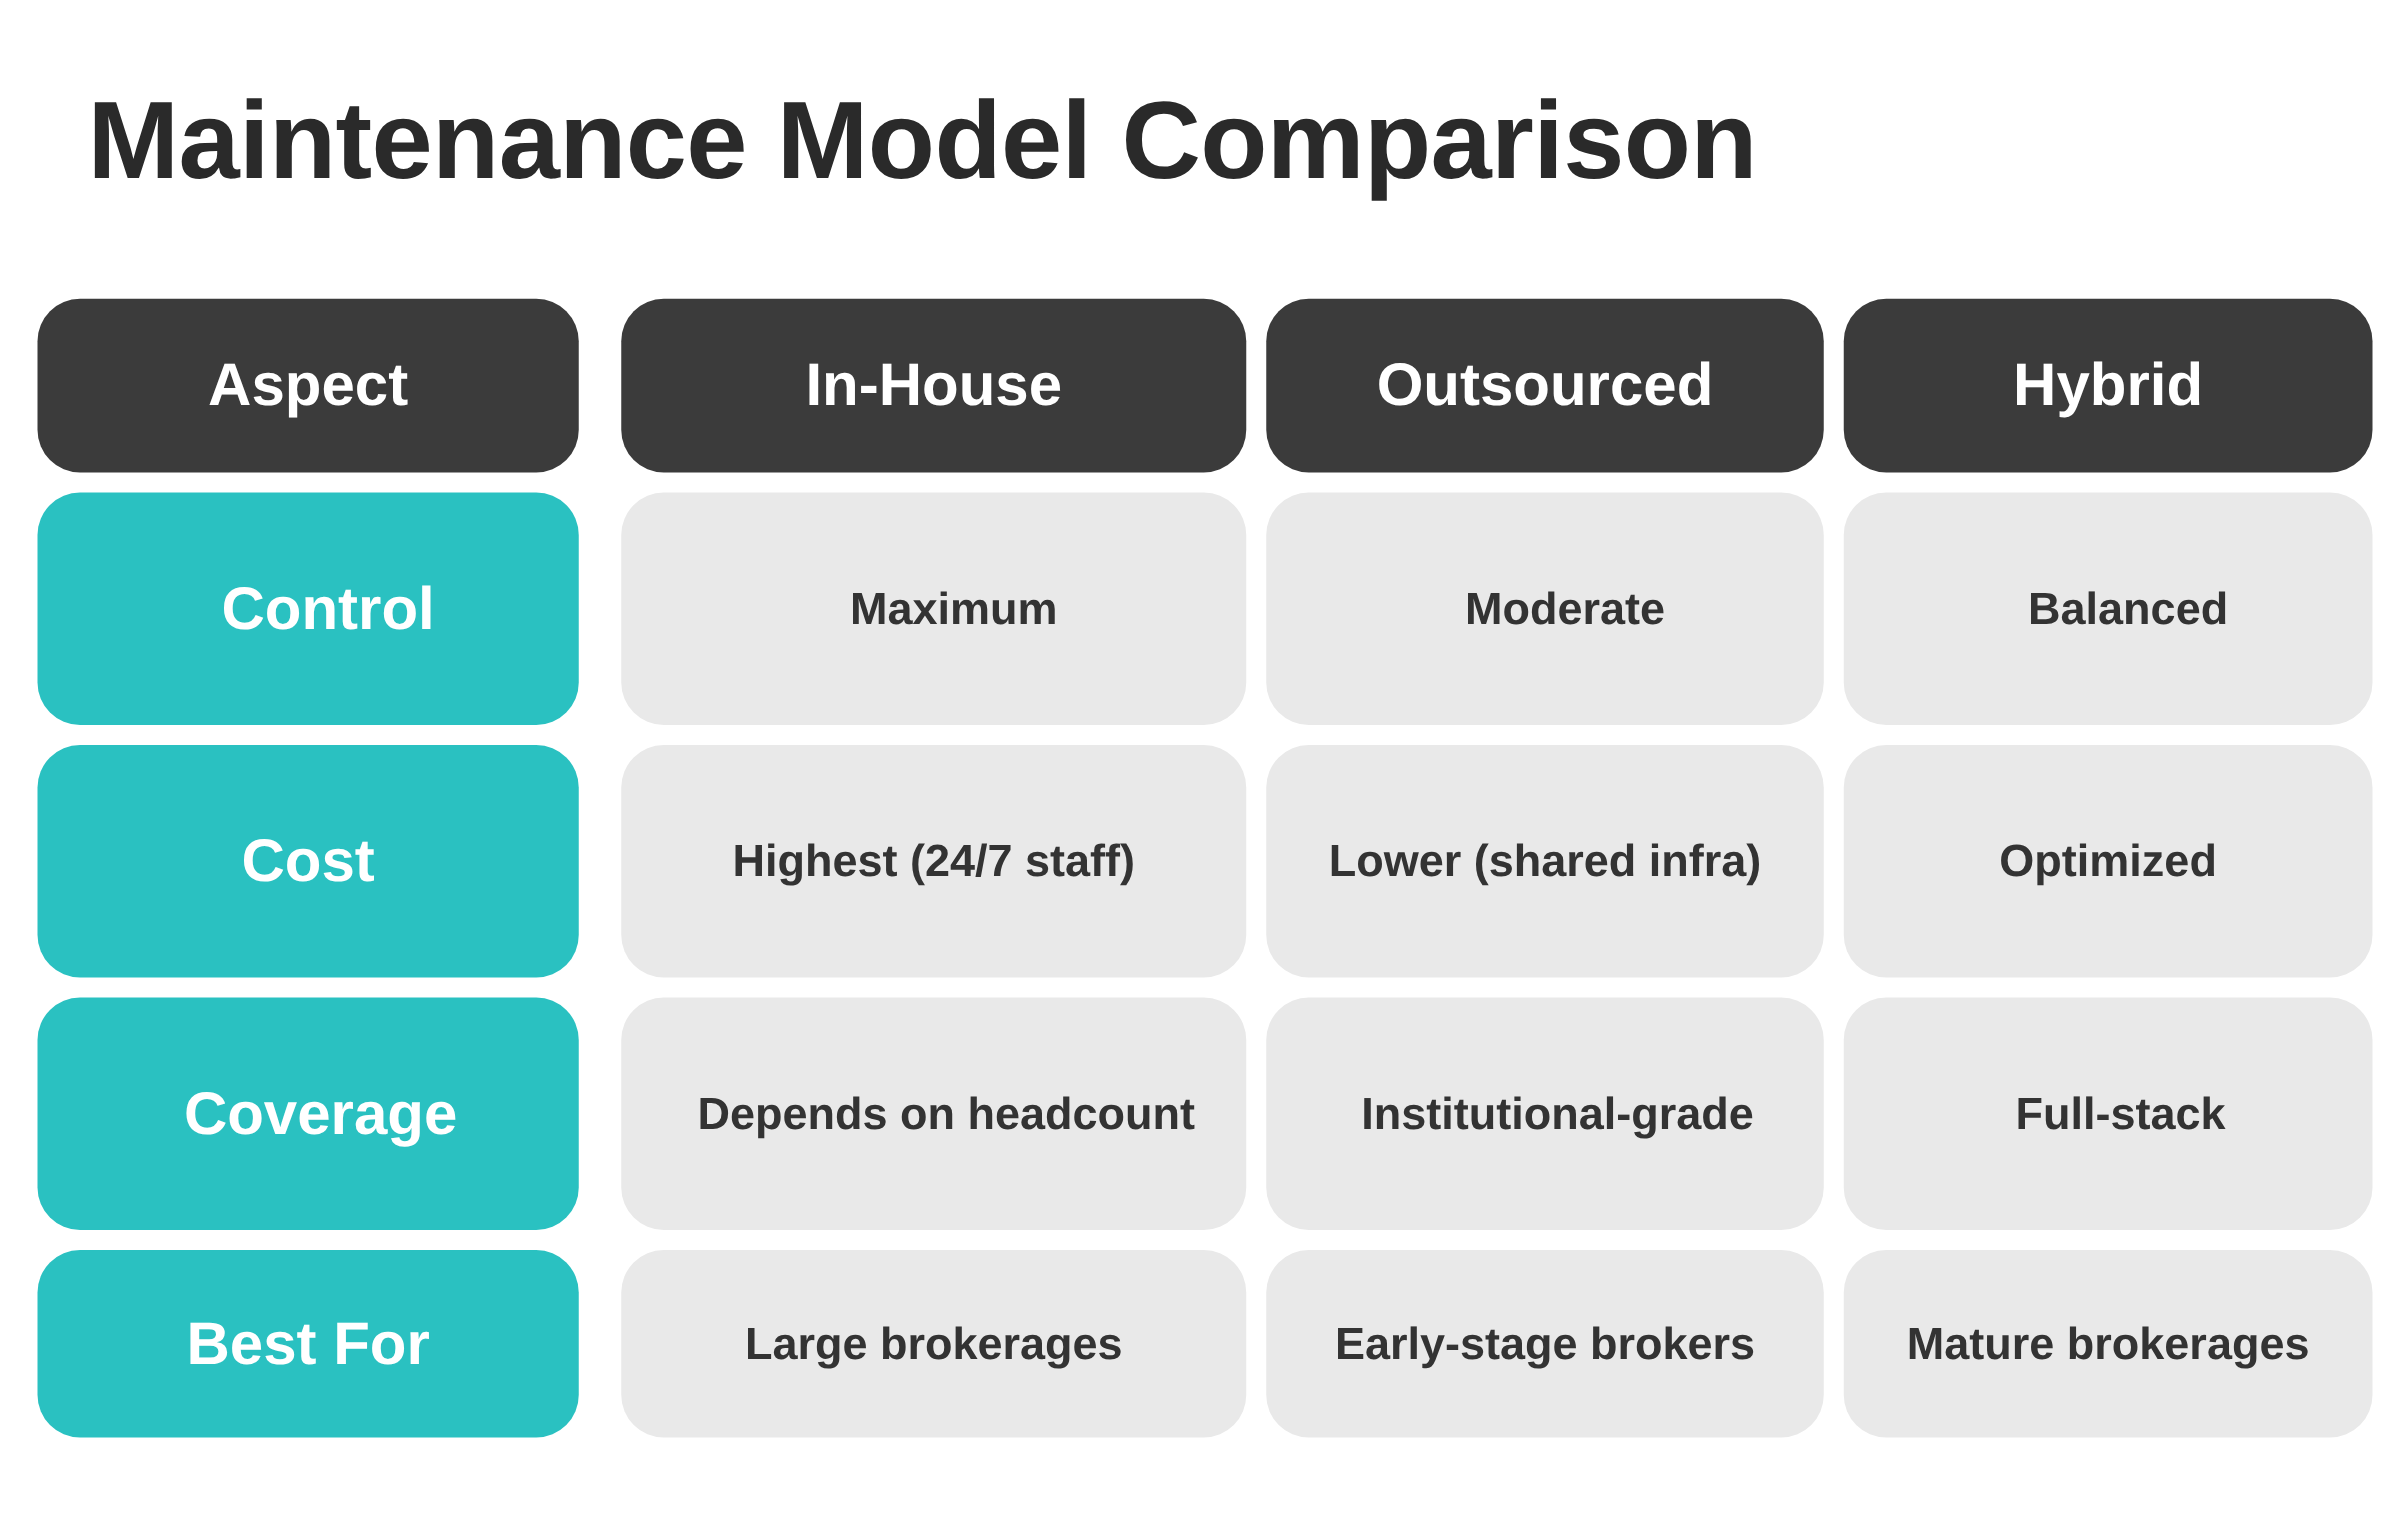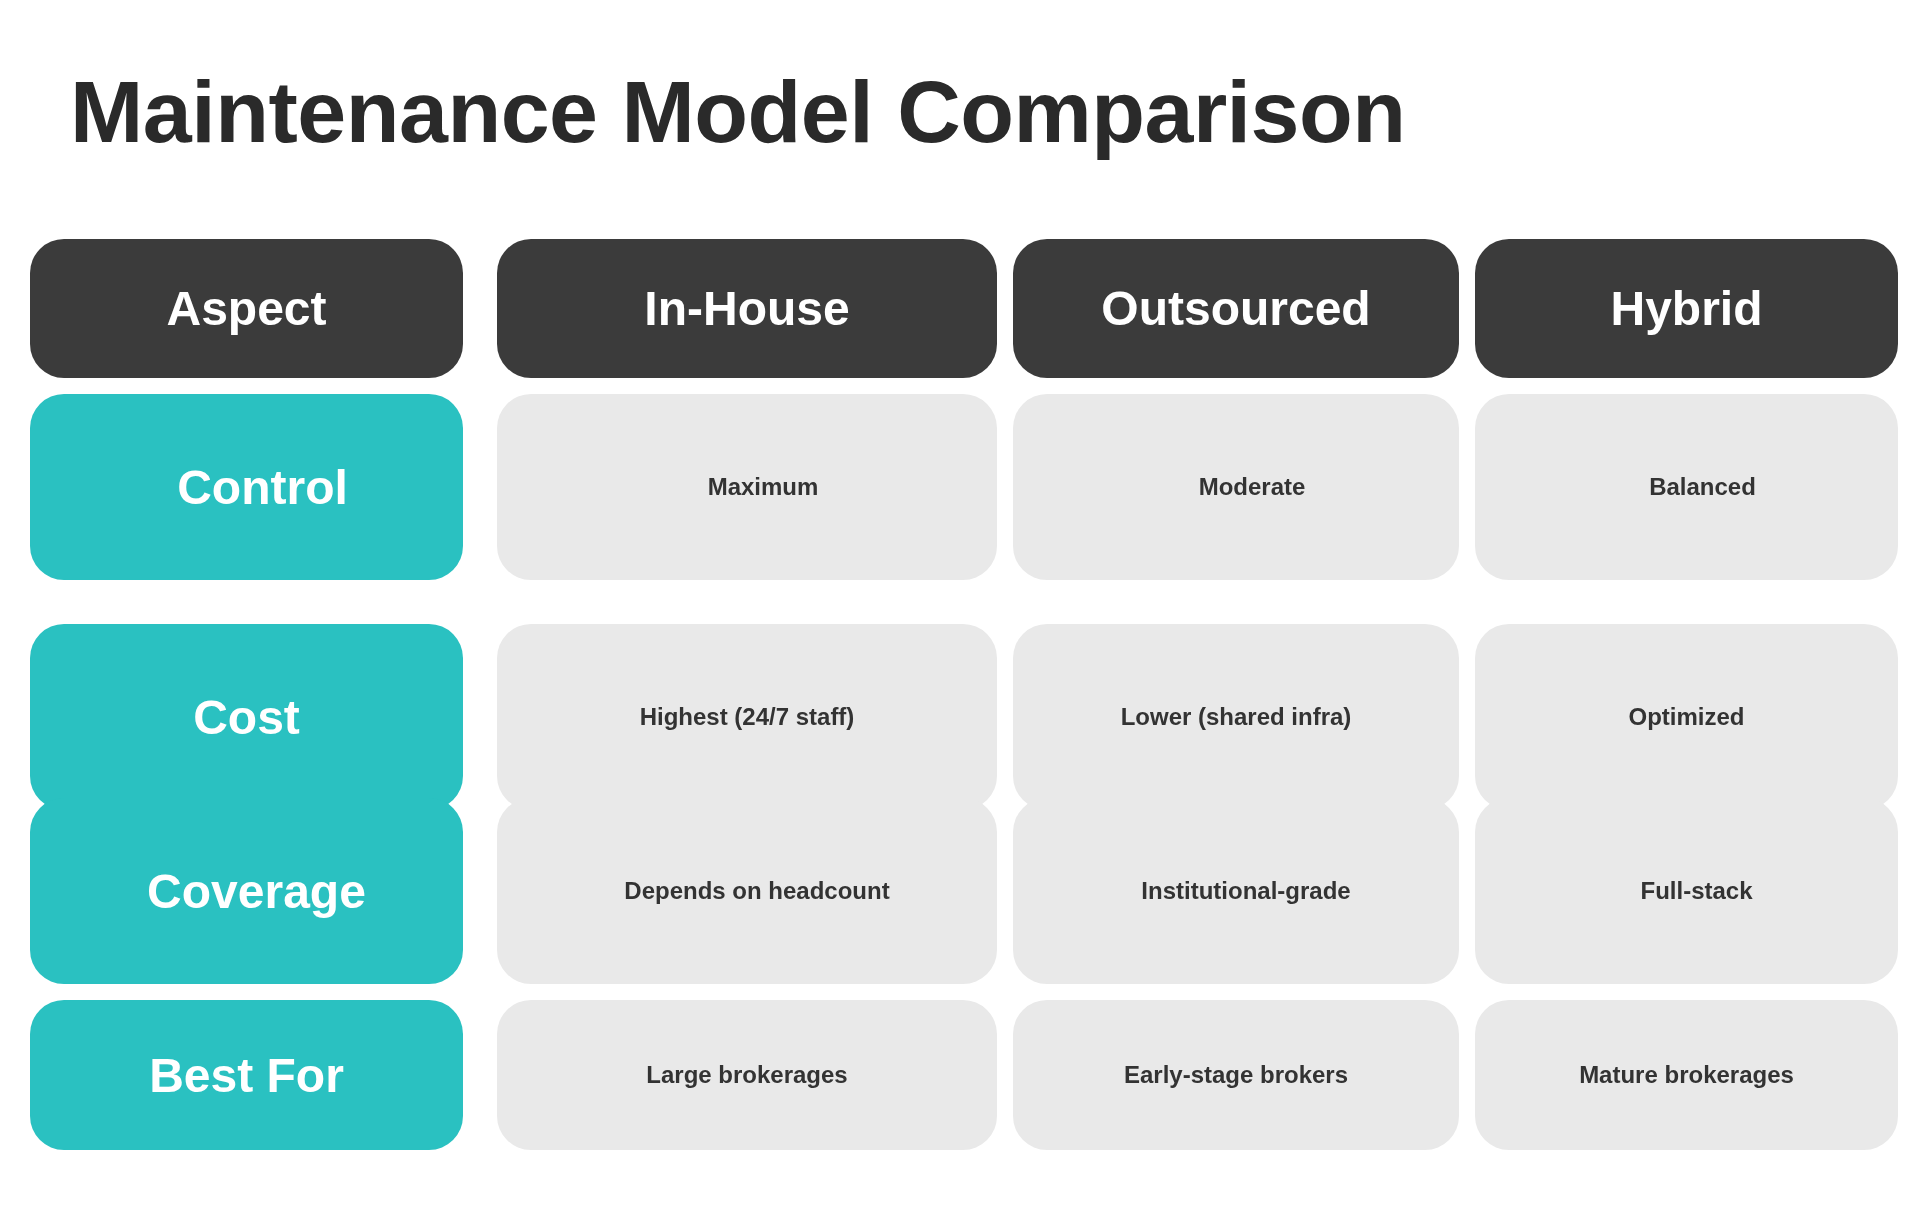--- a/index.html
+++ b/index.html
@@ -44,32 +44,32 @@
     }
     .cell.aspect {
       background: #2ac1c1;
       color: #ffffff;
       font-size: 48px;
       font-weight: 700;
     }
     .cell.value {
       background: #e9e9e9;
       color: #333333;
-      font-size: 24px;
+      font-size: 36px;
       font-weight: 700;
     }
     
     .c0 { left: 30px;   width: 433px; }
     .c1 { left: 497px;  width: 500px; }
     .c2 { left: 1013px; width: 446px; }
     .c3 { left: 1475px; width: 423px; }
     
     .rh { top: 239px;  height: 139px; }
     .r0 { top: 394px;  height: 186px; padding-left: 32px; }
-    .r1 { top: 624px;  height: 186px; }
+    .r1 { top: 596px;  height: 186px; }
     .r2 { top: 798px;  height: 186px; padding-left: 20px; }
     .r3 { top: 1000px; height: 150px; }
   </style>
 </head>
 <body>
 
 <h1 class="title">Maintenance Model Comparison</h1>
 
 <div>
 

